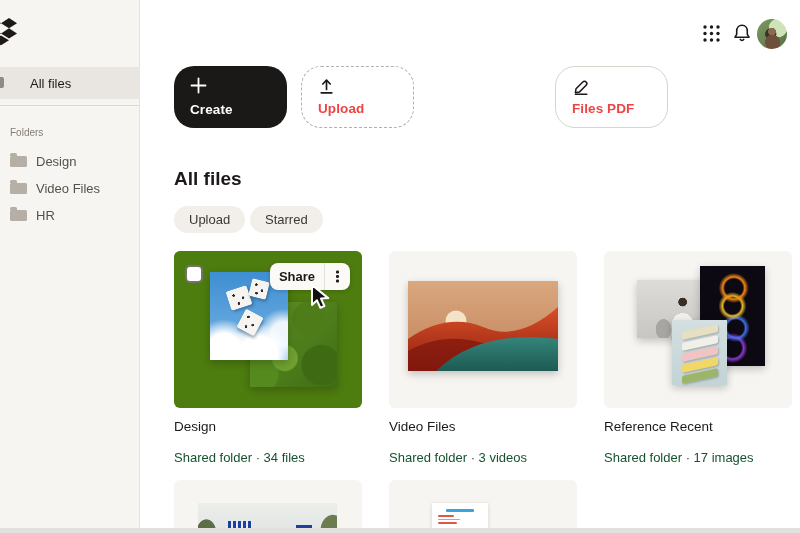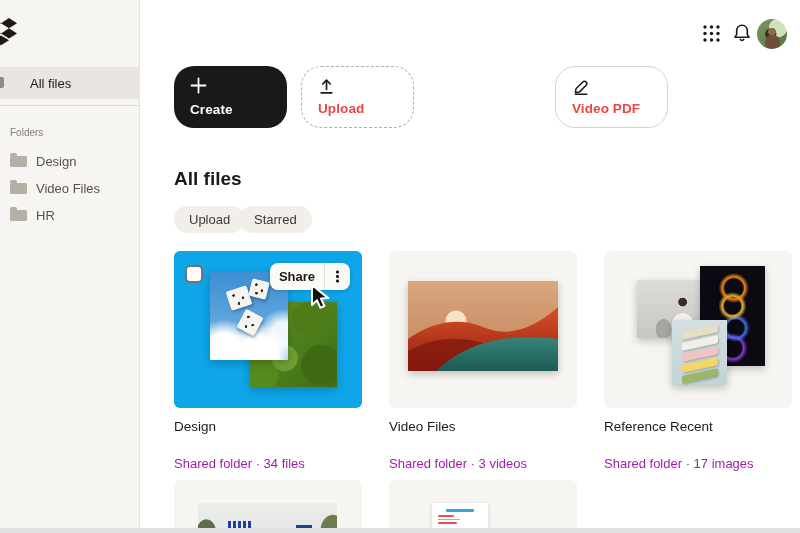--- a/index.html
+++ b/index.html
@@ -54,25 +54,25 @@
   .btn-create .lbl { color:#fff; }
   .btn-upload { left:301px; border:1.5px dashed #b3afa8; }
   .btn-folder { left:428px; border:1px solid #d7d3cd; }
   .btn-pdf    { left:555px; border:1px solid #d7d3cd; }
 
   
   .page-title { position:absolute; left:174px; top:168px; font-size:19px; font-weight:700; color:#1e1919; }
   .chip { position:absolute; top:206px; height:27px; border-radius:14px; background:#f2efeb;
           display:flex; align-items:center; padding:0 15px; font-size:13px; color:#3b3733; cursor:pointer; }
   .chip-recent { left:174px; }
-  .chip-starred { left:239px; }
+  .chip-starred { left:250px; }
 
   .card { position:absolute; width:188px; border-radius:6px; cursor:pointer; }
   .row1 { top:251px; height:157px; }
-  .card-1 { left:174px; background:#0ea5e9; }
+  .card-1 { left:174px; background:#4d7c0f; }
   .card-2 { left:389px; background:#f7f5f1; }
   .card-3 { left:604px; background:#f7f5f1; }
   .row2 { top:480px; height:48px; overflow:hidden; background:#f7f5f1; border-radius:6px 6px 0 0; }
   .card-4 { left:174px; }
   .card-5 { left:389px; }
 
   .thumb { position:absolute; box-shadow:0 3px 8px rgba(0,0,0,.22); }
 
   
   .thumb-moss { left:76px; top:51px; width:87px; height:85px;
@@ -155,21 +155,21 @@
   .doc-line { position:absolute; border-radius:1px; }
   .dl-title { left:14px; top:6px; width:28px; height:2.5px; background:#36a4dd; }
   .dl-r1 { left:6px; top:12px; width:16px; height:1.8px; background:#e0564a; }
   .dl-r2 { left:6px; top:15.5px; width:22px; height:1.8px; background:#ef8f86; }
   .dl-r3 { left:6px; top:19px; width:19px; height:1.8px; background:#e0564a; }
 
   
   .card-label { position:absolute; top:419px; width:188px; }
   .lbl-1 { left:174px; } .lbl-2 { left:389px; } .lbl-3 { left:604px; }
   .card-name { font-size:13.5px; color:#1e1919; font-weight:500; }
-  .card-meta { margin-top:22px; font-size:13px; color:#a21caf; }
+  .card-meta { margin-top:16px; font-size:13px; color:#14532d; }
 
   .bottom-bar { position:absolute; left:0; bottom:0; width:800px; height:5px; background:#e3e1df; }
 
   svg { display:block; }
 </style>
 </head>
 <body>
 
 <div class="app">
 
@@ -244,21 +244,21 @@
     </svg>
     <span class="lbl">Upload</span>
   </div>
 
 
   <div class="action-btn btn-pdf">
     <svg class="icn" width="18" height="17" viewBox="0 0 18 17">
       <path d="M4 10.8 L10.8 4 C11.7 3.1 13.2 3.1 14.1 4 C15 4.9 15 6.4 14.1 7.3 L7.3 14.1 L3.4 14.7 Z" fill="none" stroke="#1e1919" stroke-width="1.5" stroke-linejoin="round"></path>
       <line x1="3.4" y1="16.2" x2="14.8" y2="16.2" stroke="#1e1919" stroke-width="1.5" stroke-linecap="round"></line>
     </svg>
-    <span class="lbl">Video PDF</span>
+    <span class="lbl">Files PDF</span>
   </div>
 
   <div class="page-title">All files</div>
 
   <div class="chip chip-recent">Upload</div>
   <div class="chip chip-starred">Starred</div>
 
   <div class="card row1 card-1">
     <div class="thumb thumb-moss"></div>
     <div class="thumb thumb-dice">

